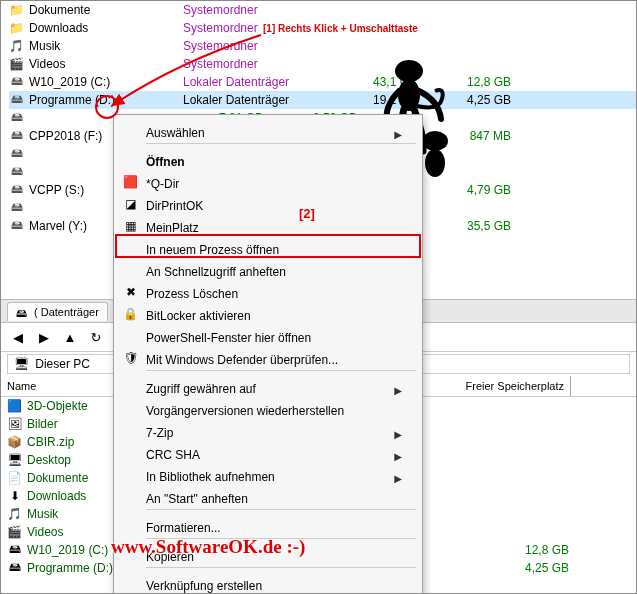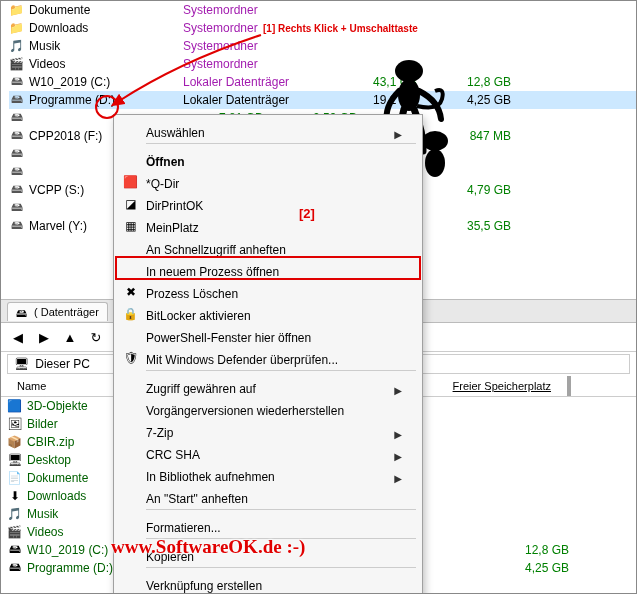--- a/index.html
+++ b/index.html
@@ -17,24 +17,24 @@
   .fol { color: #d79a2b; }
   .drv { color: #555; }
   .tabbar { background: #e8e8e8; border-top: 1px solid #bbb; border-bottom: 1px solid #bbb; display: flex; align-items: center; height: 24px; padding-left: 6px; gap: 6px; }
   .tab { background: #fbfbfb; border: 1px solid #bbb; border-bottom: none; padding: 2px 8px; font-size: 11px; border-radius: 3px 3px 0 0; display: flex; align-items: center; gap: 4px; }
   .tab .icn { width: 14px; height: 14px; }
   .toolbar { display: flex; align-items: center; gap: 4px; padding: 3px 6px; border-bottom: 1px solid #ccc; }
   .tbtn { width: 22px; height: 22px; border: 1px solid transparent; border-radius: 2px; display:flex; align-items:center; justify-content:center; font-size: 13px; }
   .crumb { border: 1px solid #ccc; flex: 1; margin: 2px 6px; padding: 2px 6px; display: flex; align-items: center; gap: 6px; }
   .lower { position: relative; }
   .cols { display: flex; border-bottom: 1px solid #ccc; font-size: 11px; }
-  .cols div { padding: 4px 16px; border-right: 4px solid #a3a3a3; }
+  .cols div { padding: 4px 6px; border-right: 1px solid #a3a3a3; }
   .col-name { width: 200px; }
   .col-size { width: 220px; text-align: right; }
-  .col-free { width: 150px; text-align: right; text-decoration: underline; }
+  .col-free { width: 150px; text-align: right; }
   .lrow { display: flex; align-items: center; height: 18px; }
   .lrow .icon { width: 16px; height: 16px; margin: 0 4px 0 6px; display:flex; align-items:center; justify-content:center; font-size:12px; }
   .lrow .label { width: 172px; color: #006000; }
   .lrow .size { width: 220px; text-align: right; color: #008000; }
   .lrow .free { width: 150px; text-align: right; color: #008000; }
   
   .ctx { position: absolute; left: 112px; top: 113px; width: 310px; background: #f6f6f6; border: 1px solid #a0a0a0; box-shadow: 2px 4px 8px rgba(0,0,0,.25); z-index: 50; padding: 3px 2px; }
   .mi { display: flex; align-items: flex-end; height: 22px; padding: 0 18px 0 30px; position: relative; font-size: 12px; }
   .mi .mic { position: absolute; left: 6px; width: 18px; height: 18px; display:flex; align-items:center; justify-content:center; font-size: 12px; }
   .mi .arrow { margin-left: auto; font-size: 10px; color: #333; }
@@ -247,25 +247,25 @@
       <span>*Q-Dir</span>
     </div>
     <div class="mi">
       <span class="mic">◪</span>
       <span>DirPrintOK</span>
     </div>
     <div class="mi">
       <span class="mic">▦</span>
       <span>MeinPlatz</span>
     </div>
-    <div class="mi">
-      <span>An Schnellzugriff anheften</span>
-    </div>
     <div class="mi hl">
       <span>In neuem Prozess öffnen</span>
+    </div>
+    <div class="mi">
+      <span>An Schnellzugriff anheften</span>
     </div>
     <div class="mi">
       <span class="mic">✖</span>
       <span>Prozess Löschen</span>
     </div>
     <div class="mi">
       <span class="mic">🔒</span>
       <span>BitLocker aktivieren</span>
     </div>
     <div class="mi">

